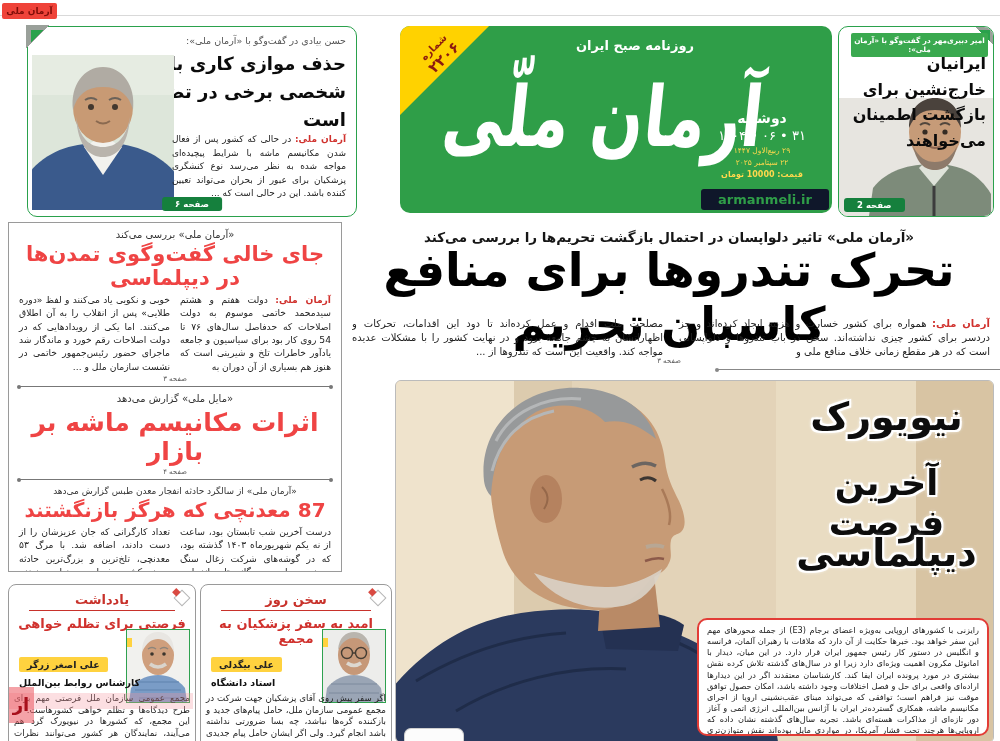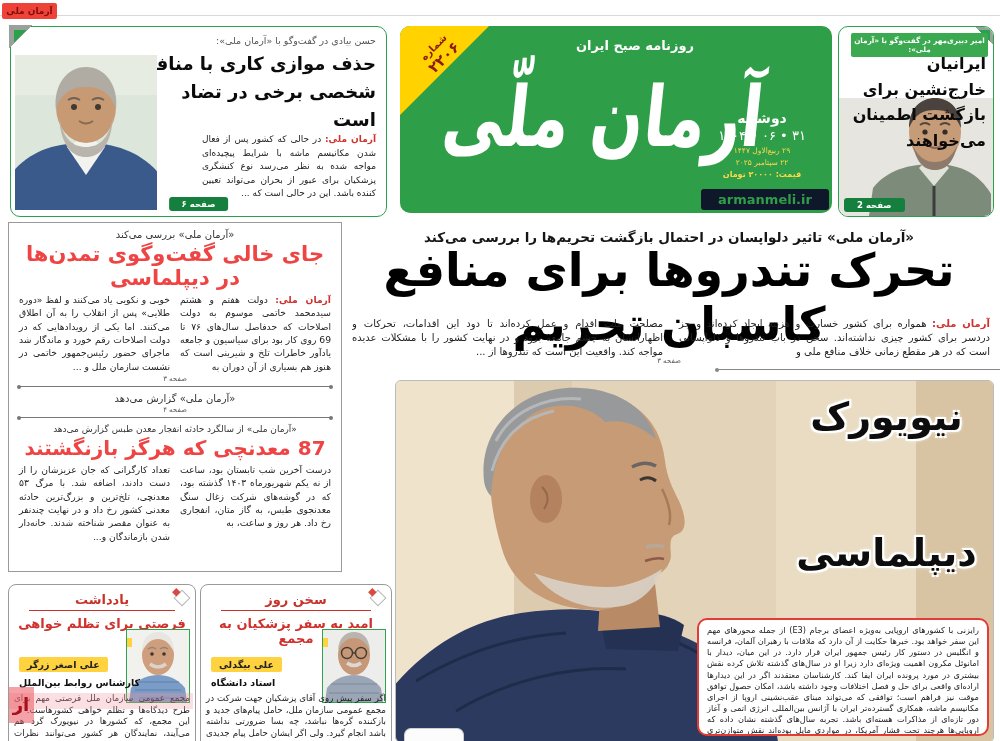--- a/index.html
+++ b/index.html
@@ -21,21 +21,21 @@
   .fold-tl::after{content:"";position:absolute;top:5px;left:5px;width:13px;height:13px;background:linear-gradient(135deg,#2aa14c 48%,rgba(0,0,0,0) 50%);}
   .fold-tr{position:absolute;top:-2px;right:-2px;width:22px;height:22px;}
   .fold-tr::before{content:"";position:absolute;inset:0;background:linear-gradient(225deg,#9aa09a 48%,rgba(0,0,0,0) 50%);}
   .fold-tr::after{content:"";position:absolute;top:5px;right:5px;width:12px;height:12px;background:linear-gradient(225deg,#2aa14c 48%,rgba(0,0,0,0) 50%);}
 
   .badge{display:inline-block;background:#15803d;color:#fff;font-size:8.5px;font-weight:bold;
          padding:2px 13px;border-radius:3px;line-height:1.2;}
   .red{color:#d0312d;font-weight:bold;}
 
   
-  .box-tl{left:10px;top:26px;width:328px;height:189px;padding-left:47px;}
+  .box-tl{left:27px;top:26px;width:328px;height:189px;}
   .tl-kicker{position:absolute;top:8px;right:10px;font-size:9.5px;color:#555;}
   .tl-headline{position:absolute;top:23px;right:10px;width:238px;font-size:18px;font-weight:800;
                line-height:1.55;text-align:right;color:#0b0b0b;}
   .tl-photo{position:absolute;left:4px;top:28px;width:142px;height:155px;overflow:hidden;}
   .tl-body{position:absolute;top:106px;right:10px;width:174px;font-size:9px;line-height:1.5;
            text-align:justify;color:#222;}
   .tl-badge{position:absolute;bottom:5px;left:50%;transform:translateX(-50%);}
 
   
   .masthead{left:400px;top:26px;width:432px;height:187px;background:#2f9e48;border-radius:10px;}
@@ -166,21 +166,21 @@
       <div class="lbl">شماره</div>
       <div class="num">۲۲۰۶</div>
     </div>
     <div class="mh-tagline">روزنامه صبح ایران</div>
     <div class="mh-logo">آرمان ملّی</div>
     <div class="mh-date">
       <div class="mh-wd">دوشنبه</div>
       <div class="mh-d1">۳۱ • ۰۶ • ۱۴۰۴</div>
       <div class="mh-d2">۲۹ ربیع‌الاول ۱۴۴۷</div>
       <div class="mh-d3">۲۲ سپتامبر ۲۰۲۵</div>
-      <div class="mh-price">قیمت: ۲۰۰۰۰ تومان</div>
+      <div class="mh-price">قیمت: 10000 تومان</div>
     </div>
     <div class="mh-site">armanmeli.ir</div>
   </div>
 
   <div class="abs gbox box-tr">
     <div class="fold-tr"></div>
     <div class="tr-kicker">امیر دبیری‌مهر در گفت‌وگو با «آرمان ملی»:</div>
     <div class="tr-headline">ایرانیان خارج‌نشین برای بازگشت اطمینان می‌خواهند</div>
     <div class="tr-photo">
       <svg viewBox="0 0 154 118" width="154" height="118" preserveAspectRatio="none">
@@ -207,28 +207,29 @@
     <div>مصلحت ملت اقدام و عمل کرده‌اند تا دود این اقدامات، تحرکات و اظهاراتشان به چشم جامعه برود و در نهایت کشور را با مشکلات عدیده مواجه کند. واقعیت این است که تندروها از ...</div>
   </div>
   <div class="abs lead-pageref">صفحه ۳</div>
   <div class="abs rule lead-rule"></div>
 
   <div class="abs lc-box">
     <div>
       <div class="lc-kicker">«آرمان ملی» بررسی می‌کند</div>
       <div class="lc-headline h21">جای خالی گفت‌وگوی تمدن‌ها در دیپلماسی</div>
       <div class="lc-body">
-        <div><span class="red">آرمان ملی:</span> <span>دولت هفتم و هشتم سیدمحمد خاتمی موسوم به دولت اصلاحات که حدفاصل سال‌های ۷۶ تا 69 روی کار بود برای سیاسیون و جامعه یادآور خاطرات تلخ و شیرینی است که هنوز هم بسیاری از آن دوران به</span></div>
+        <div><span class="red">آرمان ملی:</span> <span>دولت هفتم و هشتم سیدمحمد خاتمی موسوم به دولت اصلاحات که حدفاصل سال‌های ۷۶ تا 54 روی کار بود برای سیاسیون و جامعه یادآور خاطرات تلخ و شیرینی است که هنوز هم بسیاری از آن دوران به</span></div>
         <div>خوبی و نکویی یاد می‌کنند و لفظ «دوره طلایی» پس از انقلاب را به آن اطلاق می‌کنند. اما یکی از رویدادهایی که در دولت اصلاحات رقم خورد و ماندگار شد ماجرای حضور رئیس‌جمهور خاتمی در نشست سازمان ملل و ...</div>
       </div>
       <div class="lc-pageref">صفحه ۳</div>
       <div class="lc-sep"></div>
     </div>
     <div>
-      <div class="lc-kicker">«آرمان ملی» گزارش می‌دهد</div>
+      <div class="lc-kicker">«مایل ملی» گزارش می‌دهد</div>
+      <div class="lc-headline h25">اثرات مکانیسم ماشه بر بازار</div>
       <div class="lc-pageref">صفحه ۴</div>
       <div class="lc-sep"></div>
     </div>
     <div>
       <div class="lc-kicker lc-kicker-sm">«آرمان ملی» از سالگرد حادثه انفجار معدن طبس گزارش می‌دهد</div>
       <div class="lc-headline h20">87 معدنچی که هرگز بازنگشتند</div>
       <div class="lc-body">
         <div>درست آخرین شب تابستان بود، ساعت از نه یکم شهریورماه ۱۴۰۳ گذشته بود، که در گوشه‌های شرکت زغال سنگ معدنجوی طبس، به گاز متان، انفجاری رخ داد. هر روز و ساعت، به</div>
         <div>تعداد کارگرانی که جان عزیزشان را از دست دادند، اضافه شد. با مرگ ۵۳ معدنچی، تلخ‌ترین و بزرگ‌ترین حادثه معدنی کشور رخ داد و در نهایت چندنفر به عنوان مقصر شناخته شدند. خانه‌دار شدن بازماندگان و...</div>
       </div>
@@ -306,18 +307,19 @@
       <ellipse cx="150" cy="118" rx="16" ry="24" fill="#b5825f"></ellipse>
       <path d="M146,106 q10,10 2,22" stroke="#96684a" stroke-width="2" fill="none"></path>
 
       <path d="M236,86 q13,-7 24,-1" stroke="#6b6561" stroke-width="3.5" fill="none"></path>
       <path d="M244,99 q9,-5 16,1" stroke="#3c3632" stroke-width="3" fill="none"></path>
       <path d="M266,108 q11,22 7,36" stroke="#a97a58" stroke-width="2.5" fill="none"></path>
       <path d="M249,180 q11,-4 19,-2" stroke="#8c5a4a" stroke-width="2.5" fill="none"></path>
       <path d="M250,166 q10,-3 18,0" stroke="#b4aa9c" stroke-width="4" fill="none" opacity="0.8"></path>
     </svg>
     <div class="ph-line ph-l1">نیویورک</div>
+    <div class="ph-line ph-l2">آخرین فرصت</div>
     <div class="ph-line ph-l3">دیپلماسی</div>
     <div class="ph-leadbox">رایزنی با کشورهای اروپایی به‌ویژه اعضای برجام (E3) از جمله محورهای مهم این سفر خواهد بود. خبرها حکایت از آن دارد که ملاقات با رهبران آلمان، فرانسه و انگلیس در دستور کار رئیس جمهور ایران قرار دارد. در این میان، دیدار با امانوئل مکرون اهمیت ویژه‌ای دارد زیرا او در سال‌های گذشته تلاش کرده نقش بیشتری در مورد پرونده ایران ایفا کند. کارشناسان معتقدند اگر در این دیدارها اراده‌ای واقعی برای حل و فصل اختلافات وجود داشته باشد، امکان حصول توافق موقت نیز فراهم است؛ توافقی که می‌تواند مبنای عقب‌نشینی اروپا از اجرای مکانیسم ماشه، همکاری گسترده‌تر ایران با آژانس بین‌المللی انرژی اتمی و آغاز دور تازه‌ای از مذاکرات هسته‌ای باشد. تجربه سال‌های گذشته نشان داده که اروپایی‌ها هرچند تحت فشار آمریکا، در مواردی مایل بوده‌اند نقش متوازن‌تری ایفا کنند. بنابراین گفت‌وگوهای پزشکیان در حاشیه مجمع عمومی می‌تواند فضای تازه‌ای برای کاهش تنش‌ها فراهم آورد.</div>
     <div class="ph-tab"></div>
   </div>
 
 </div>
 
 </body></html>

